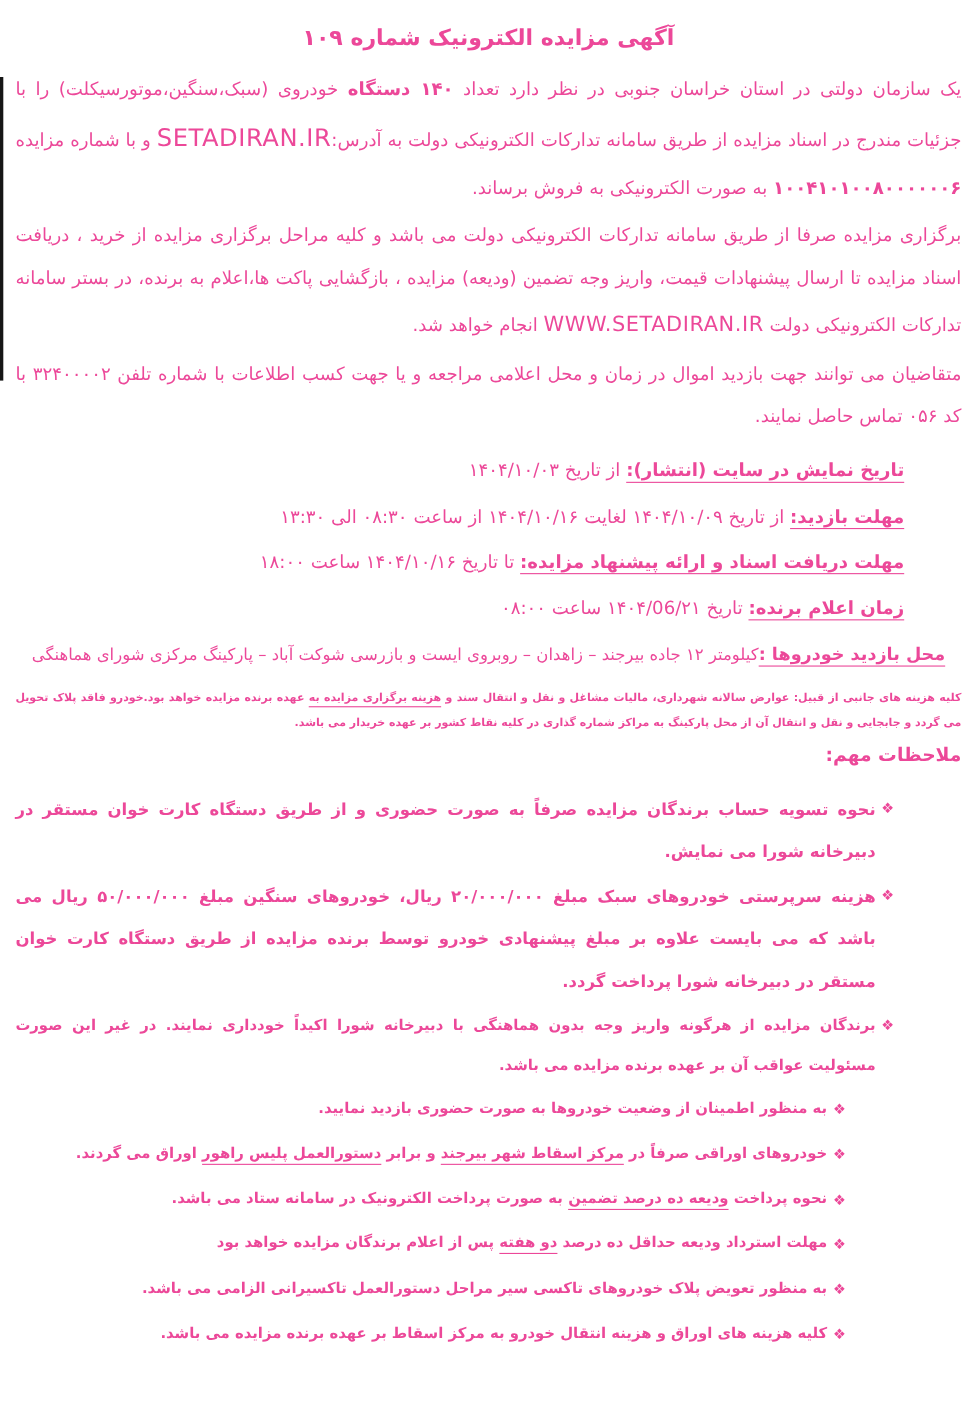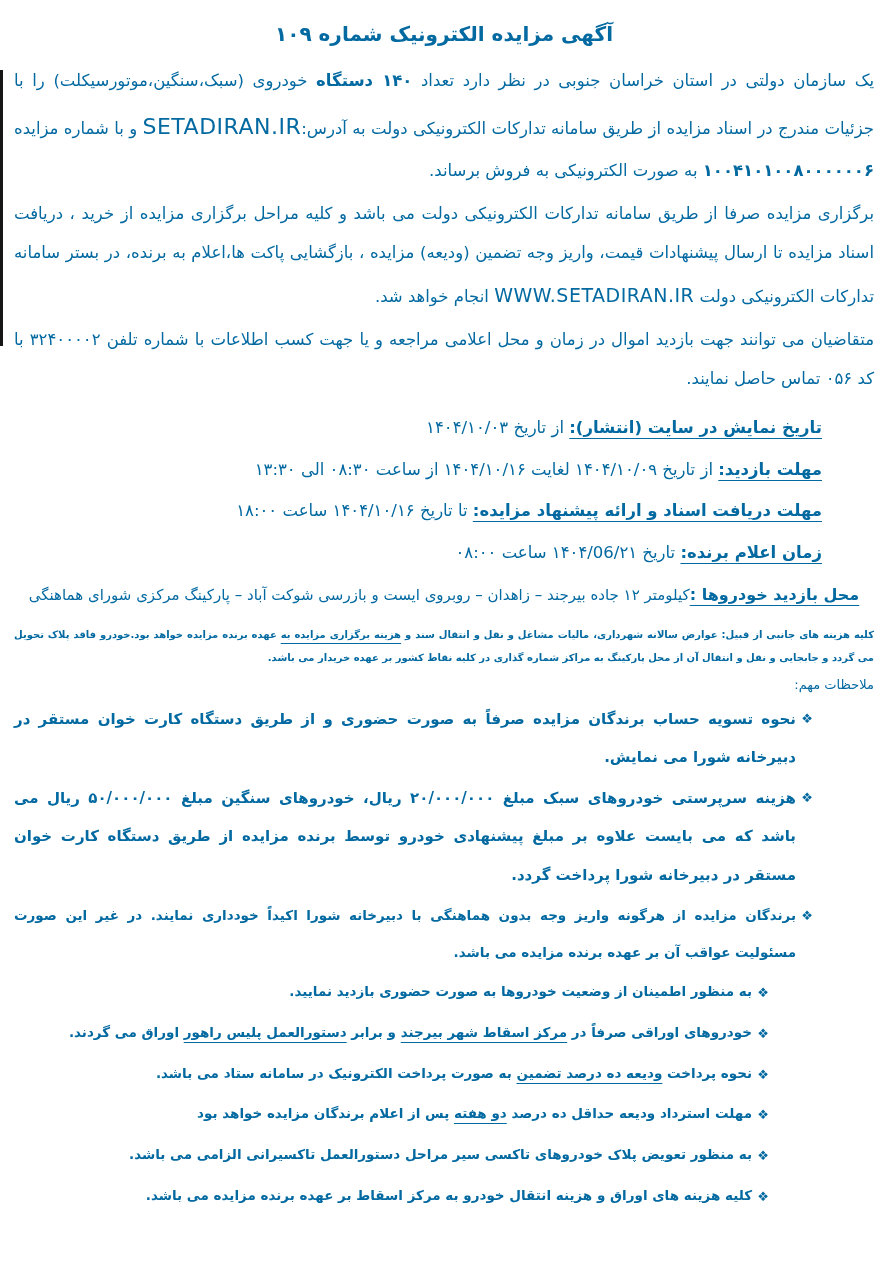--- a/index.html
+++ b/index.html
@@ -1,21 +1,21 @@
 <!DOCTYPE html>
 <html lang="fa" dir="rtl"><head>
 <meta charset="utf-8">
 <style>
   html,body { margin:0; padding:0; background:#ffffff; }
   .page {
     position:relative;
     width:890px; height:1280px;
     margin:0 auto;
     background:#ffffff;
-    color:#0369a1;
+    color:#ec4899;
     direction:rtl;
     box-sizing:border-box;
     padding:12px 16px 10px 14px;
     font-family:"DejaVu Sans", sans-serif;
     overflow:hidden;
   }
   .scan-bar {
     position:absolute; left:0; top:70px;
     width:3px; height:276px;
     background:#161616;
@@ -51,23 +51,23 @@
   }
   .location .lbl { font-weight:bold; font-size:16px; text-decoration:underline; text-underline-offset:5px; }
   .costs {
     font-weight:bold;
     font-size:10px;
     line-height:2.3;
     text-align:justify;
     margin:2px 0 8px 0;
   }
   .notes-heading {
-    font-weight:normal;
-    font-size:13px;
-    margin:4px 0 8px 0;
+    font-weight:bold;
+    font-size:17px;
+    margin:4px 0 20px 0;
   }
   .bullet {
     display:flex;
     align-items:flex-start;
     margin-bottom:3px;
     font-weight:bold;
   }
   .bullet .mark {
     flex:0 0 auto;
     width:22px;

